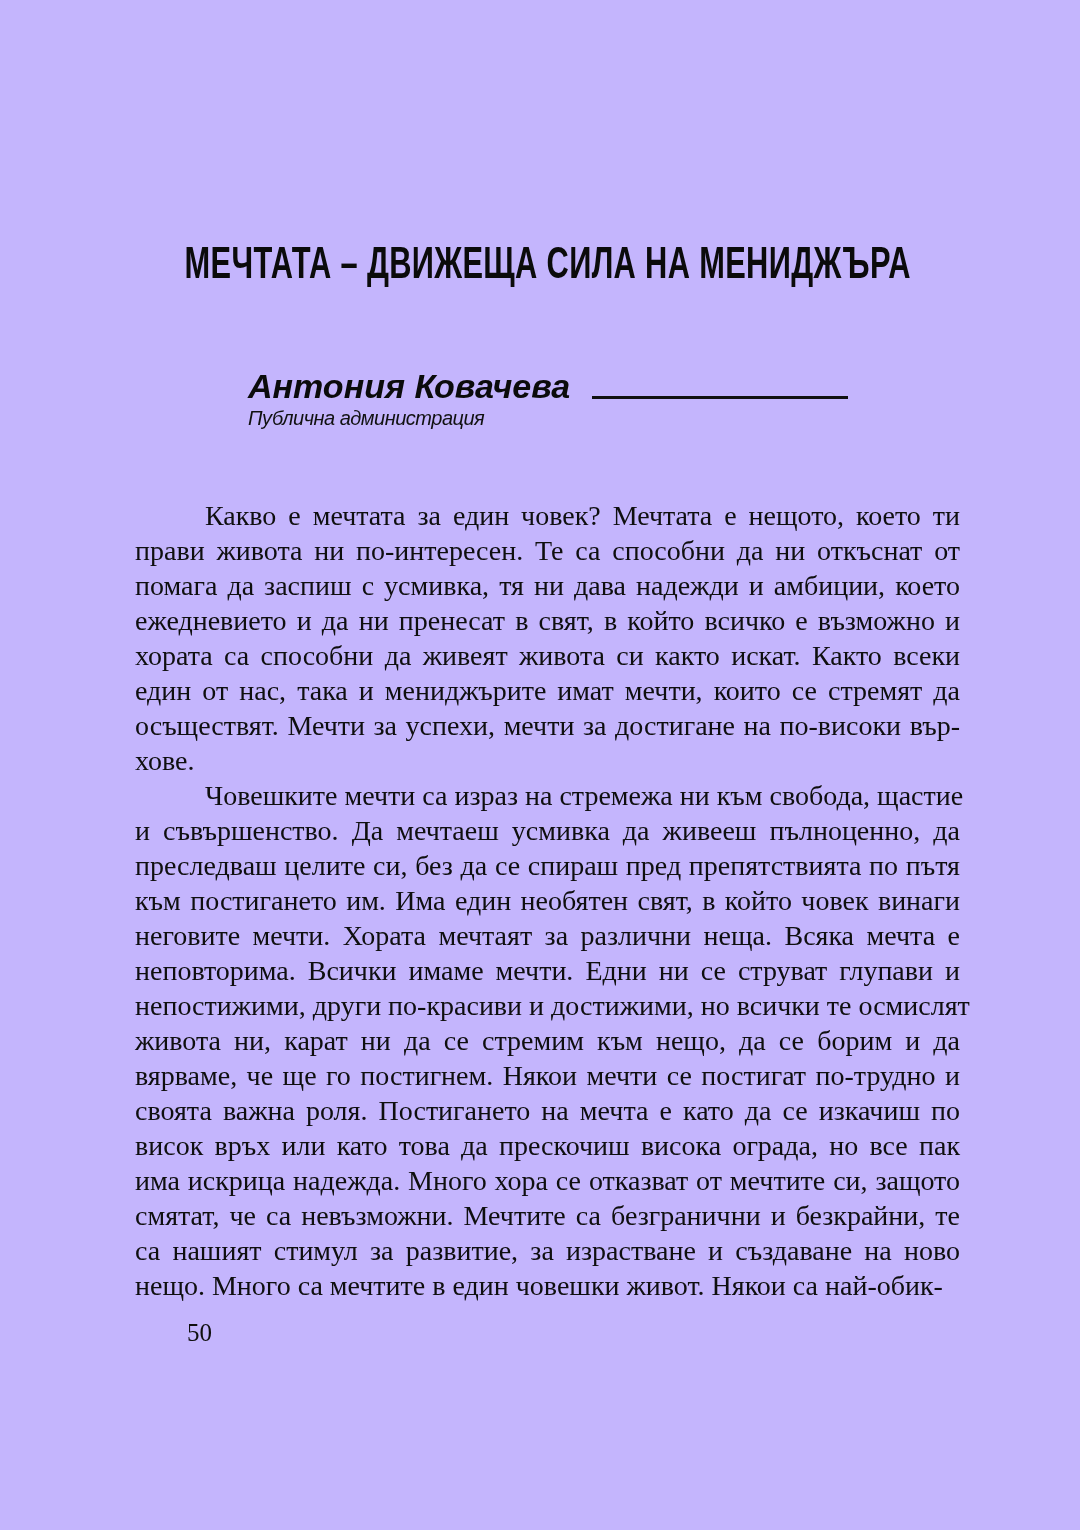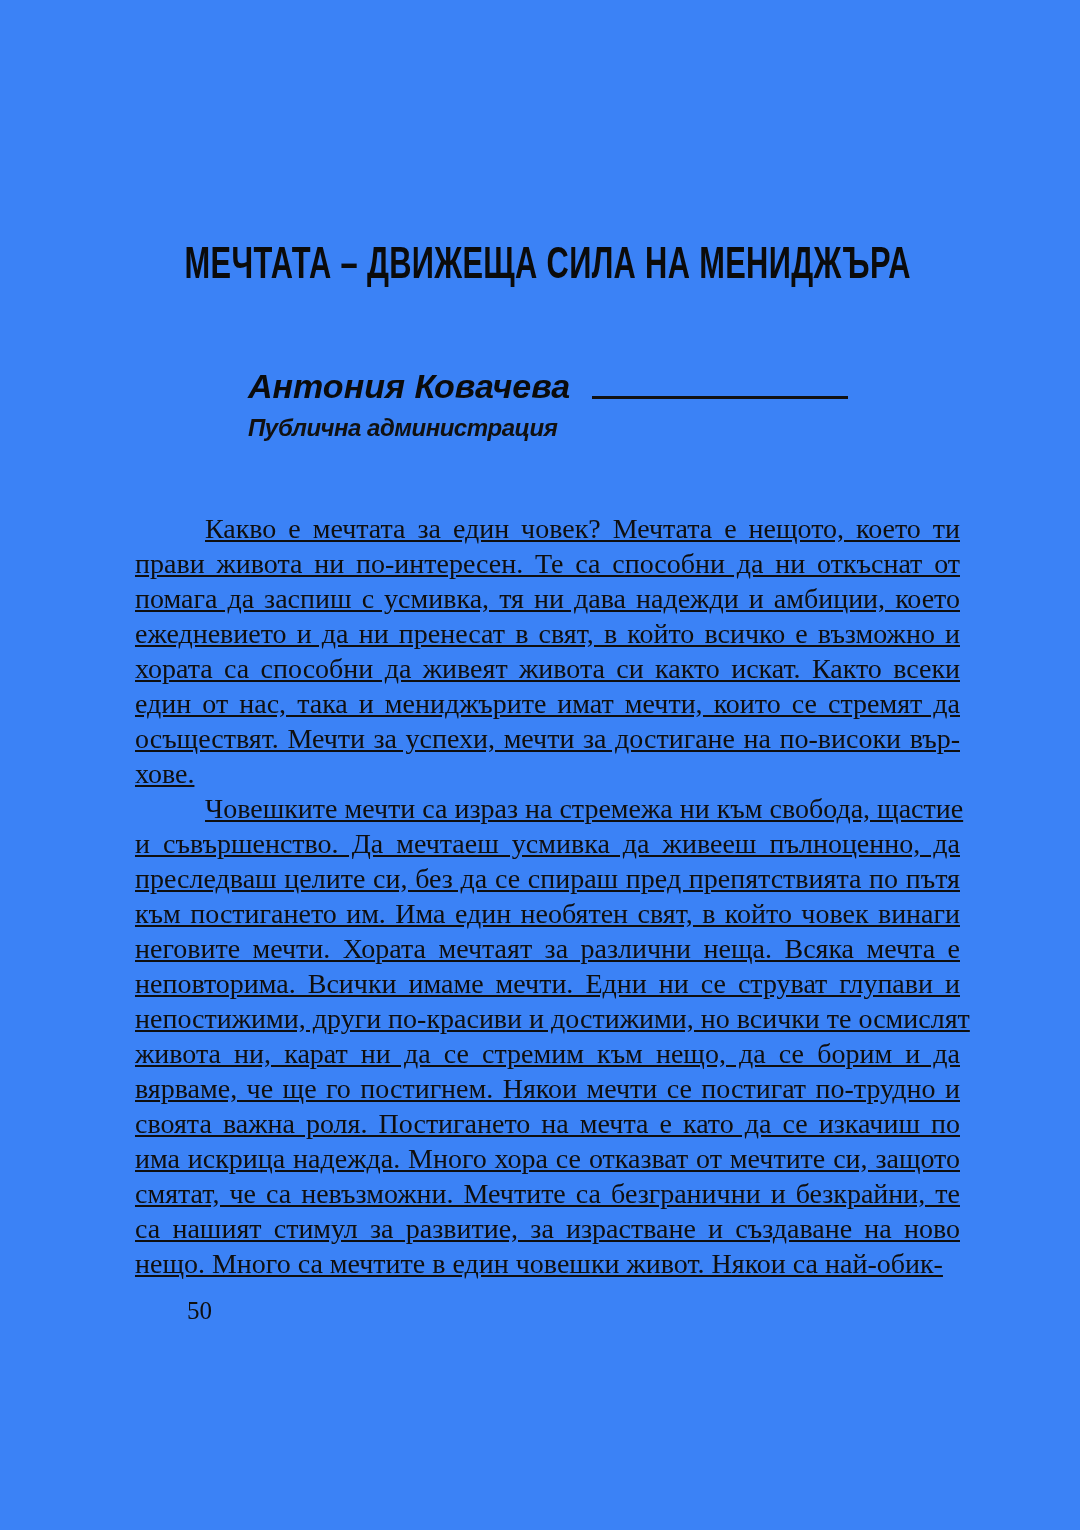--- a/index.html
+++ b/index.html
@@ -5,21 +5,21 @@
   html, body {
     margin: 0;
     padding: 0;
     background: #e8e8e8;
   }
   .page {
     position: relative;
     width: 1080px;
     height: 1530px;
     margin: 0 auto;
-    background: #3b82f6;
+    background: #c4b5fd;
     color: #0f0f0f;
     overflow: hidden;
     box-sizing: border-box;
   }
   .content {
     position: absolute;
     left: 135px;
     top: 0;
     width: 825px;
   }
@@ -59,44 +59,43 @@
     text-align: center;
   }
   .author-rule {
     flex: 1;
     height: 3px;
     background: #111111;
     margin-left: 22px;
     margin-bottom: 7px;
   }
   .affiliation {
-    margin-top: 8px;
+    margin-top: 0;
     margin-left: 113px;
     font-family: "Liberation Sans", sans-serif;
     font-style: italic;
-    font-weight: 700;
-    font-size: 24px;
+    font-weight: 400;
+    font-size: 20px;
     line-height: 1.2;
     letter-spacing: -0.5px;
     color: #111111;
   }
   
   .body-text {
     margin-top: 68px;
     font-family: "Liberation Serif", serif;
     font-size: 28px;
     color: #0f0f0f;
   }
   .paragraph { margin: 0; }
   .line {
     line-height: 35px;
     text-align: justify;
     text-align-last: justify;
     white-space: nowrap;
-    text-decoration: underline;
   }
   .line.first { padding-left: 70px; }
   .line.last  { text-align-last: left; }
   
   .page-number {
     margin-top: 16px;
     padding-left: 52px;
     font-family: "Liberation Serif", serif;
     font-size: 25px;
     line-height: 1.1;
@@ -135,20 +134,21 @@
           <div class="line first">Човешките мечти са израз на стремежа ни към свобода, щастие</div>
           <div class="line">и съвършенство. Да мечтаеш усмивка да живееш пълноценно, да</div>
           <div class="line">преследваш целите си, без да се спираш пред препятствията по пътя</div>
           <div class="line">към постигането им. Има един необятен свят, в който човек винаги</div>
           <div class="line">неговите мечти. Хората мечтаят за различни неща. Всяка мечта е</div>
           <div class="line">неповторима. Всички имаме мечти. Едни ни се струват глупави и</div>
           <div class="line">непостижими, други по-красиви и достижими, но всички те осмислят</div>
           <div class="line">живота ни, карат ни да се стремим към нещо, да се борим и да</div>
           <div class="line">вярваме, че ще го постигнем. Някои мечти се постигат по-трудно и</div>
           <div class="line">своята важна роля. Постигането на мечта е като да се изкачиш по</div>
+          <div class="line">висок връх или като това да прескочиш висока ограда, но все пак</div>
           <div class="line">има искрица надежда. Много хора се отказват от мечтите си, защото</div>
           <div class="line">смятат, че са невъзможни. Мечтите са безгранични и безкрайни, те</div>
           <div class="line">са нашият стимул за развитие, за израстване и създаване на ново</div>
           <div class="line last">нещо. Много са мечтите в един човешки живот. Някои са най-обик-</div>
         </div>
       </div>
 
     <div class="page-number">50</div>
 
   </div>

